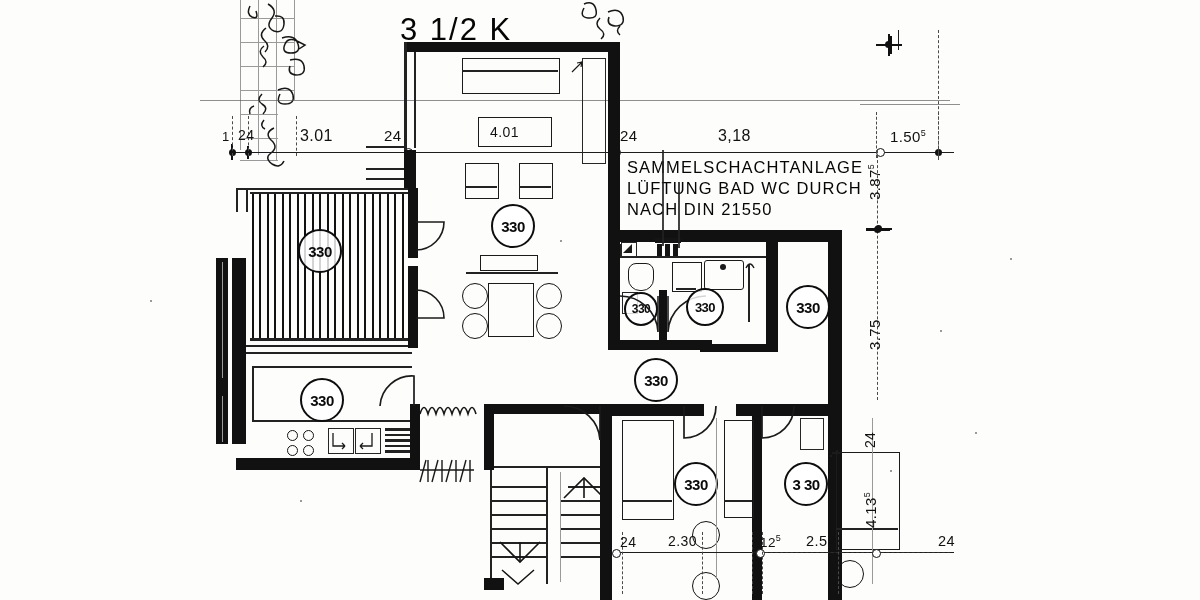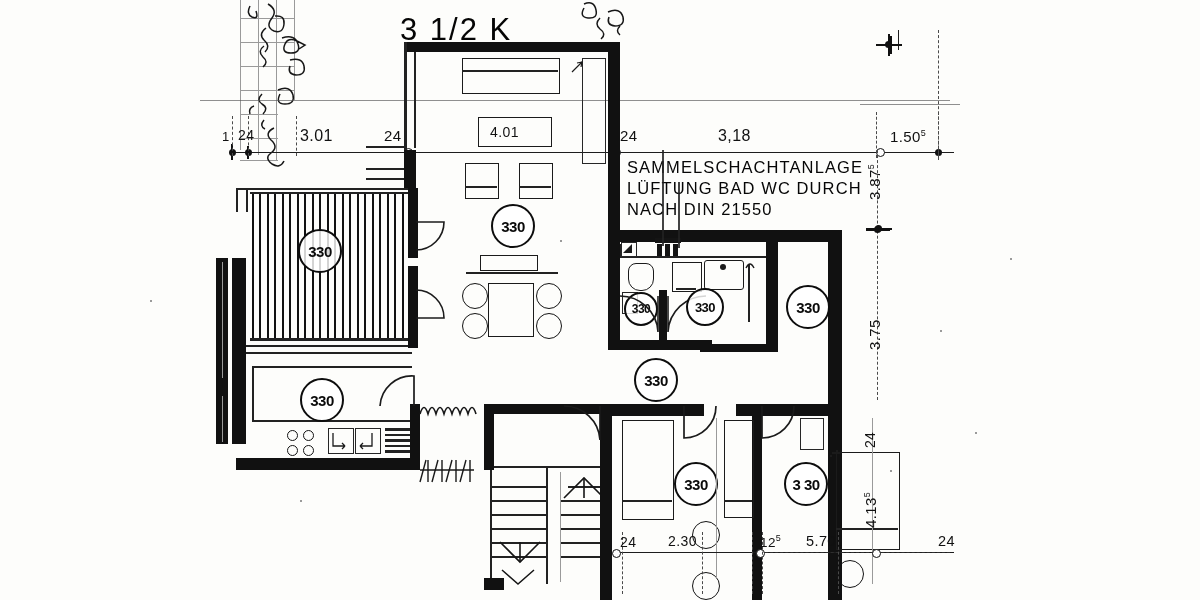--- a/index.html
+++ b/index.html
@@ -429,21 +429,21 @@
     <div class="dashvline" style="left:622px;top:532px;height:62px;"></div>
     <div class="dashvline" style="left:702px;top:532px;height:62px;"></div>
     <div class="dashvline" style="left:752px;top:532px;height:62px;"></div>
     <div class="dashvline" style="left:762px;top:532px;height:62px;"></div>
     <div class="dashvline" style="left:838px;top:532px;height:62px;"></div>
     <div class="dim" style="left:620px;top:534px;font-size:14px;">24</div>
     <div class="dim" style="left:668px;top:533px;font-size:14px;">2.30</div>
     <div class="dim" style="left:760px;top:533px;font-size:13.5px;">
       <span>12</span><span class="sup">5</span>
     </div>
-    <div class="dim" style="left:806px;top:533px;font-size:14.5px;">5.70</div>
+    <div class="dim" style="left:806px;top:533px;font-size:14.5px;">2.52</div>
     <div class="dim" style="left:938px;top:533px;font-size:14.5px;">24</div>
   </div>
 
   <div class="dimsm rot90" style="left:862px;top:448px;font-size:14px;">24</div>
   <div class="dim rot90" style="left:862px;top:528px;font-size:15px;">
     <span>4.13</span><span class="sup">5</span>
   </div>
 
   <div>
     <div class="ghost" style="left:975px;top:432px;width:2px;height:2px;"></div>

